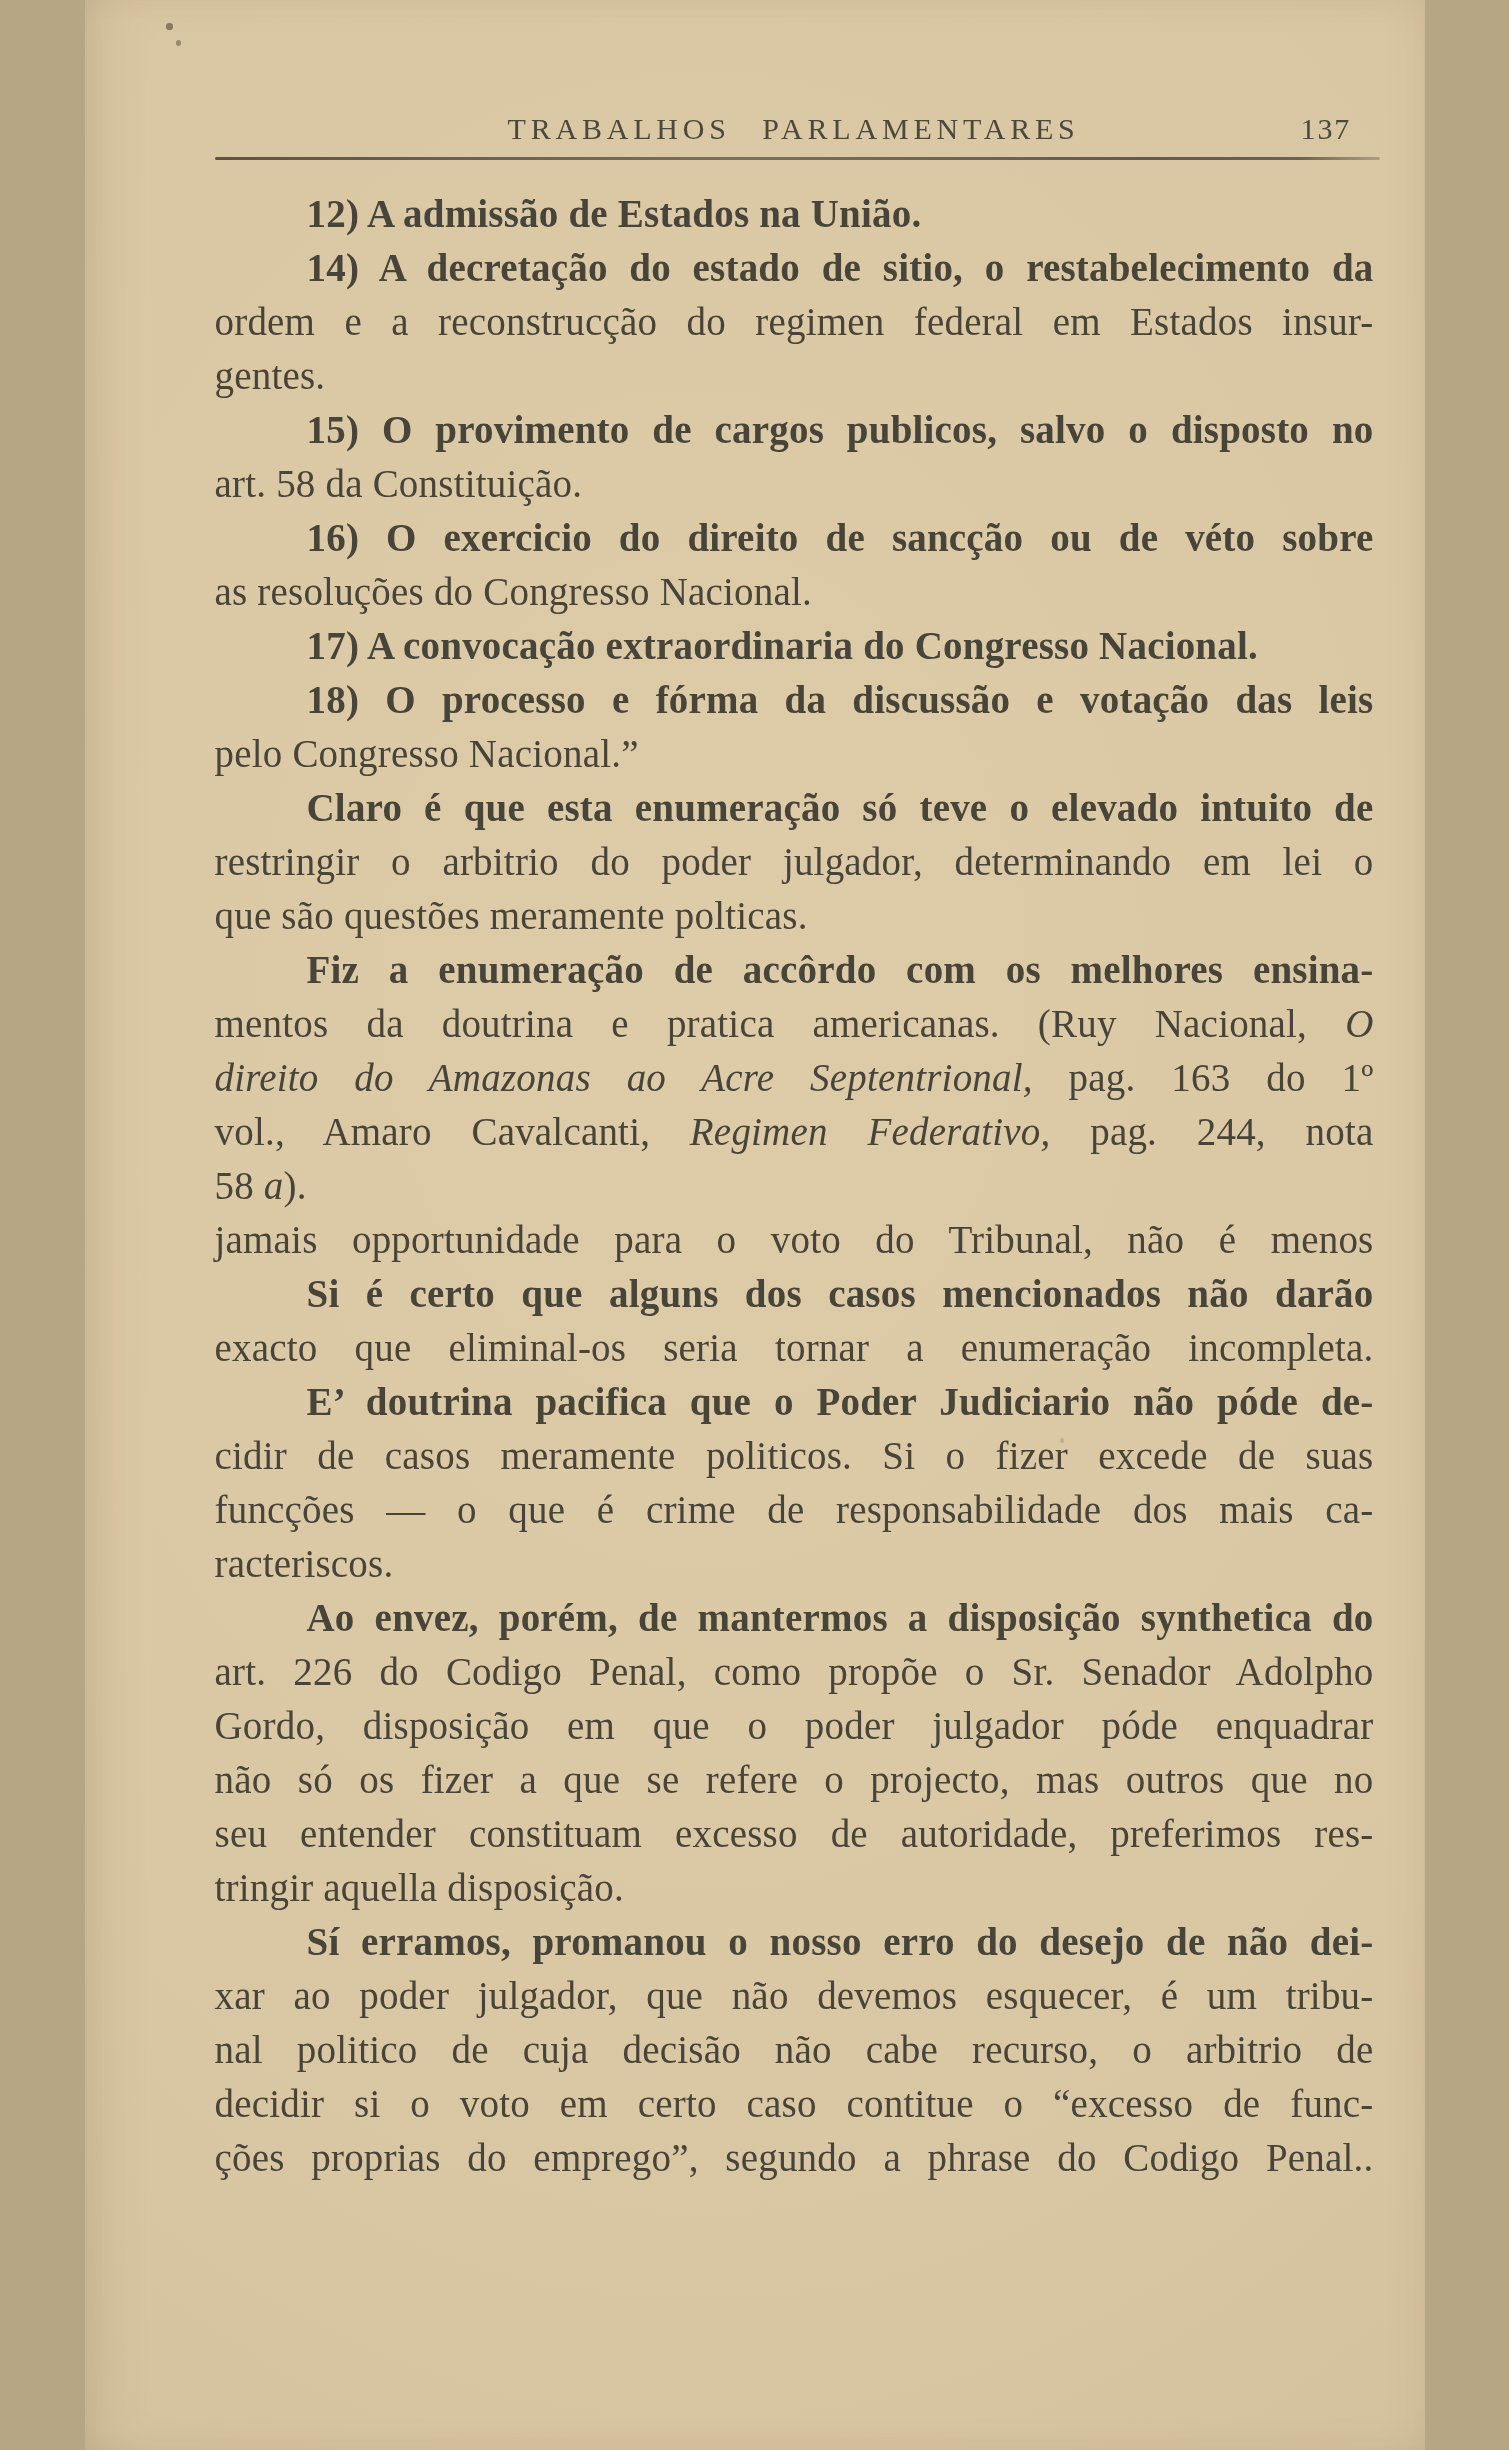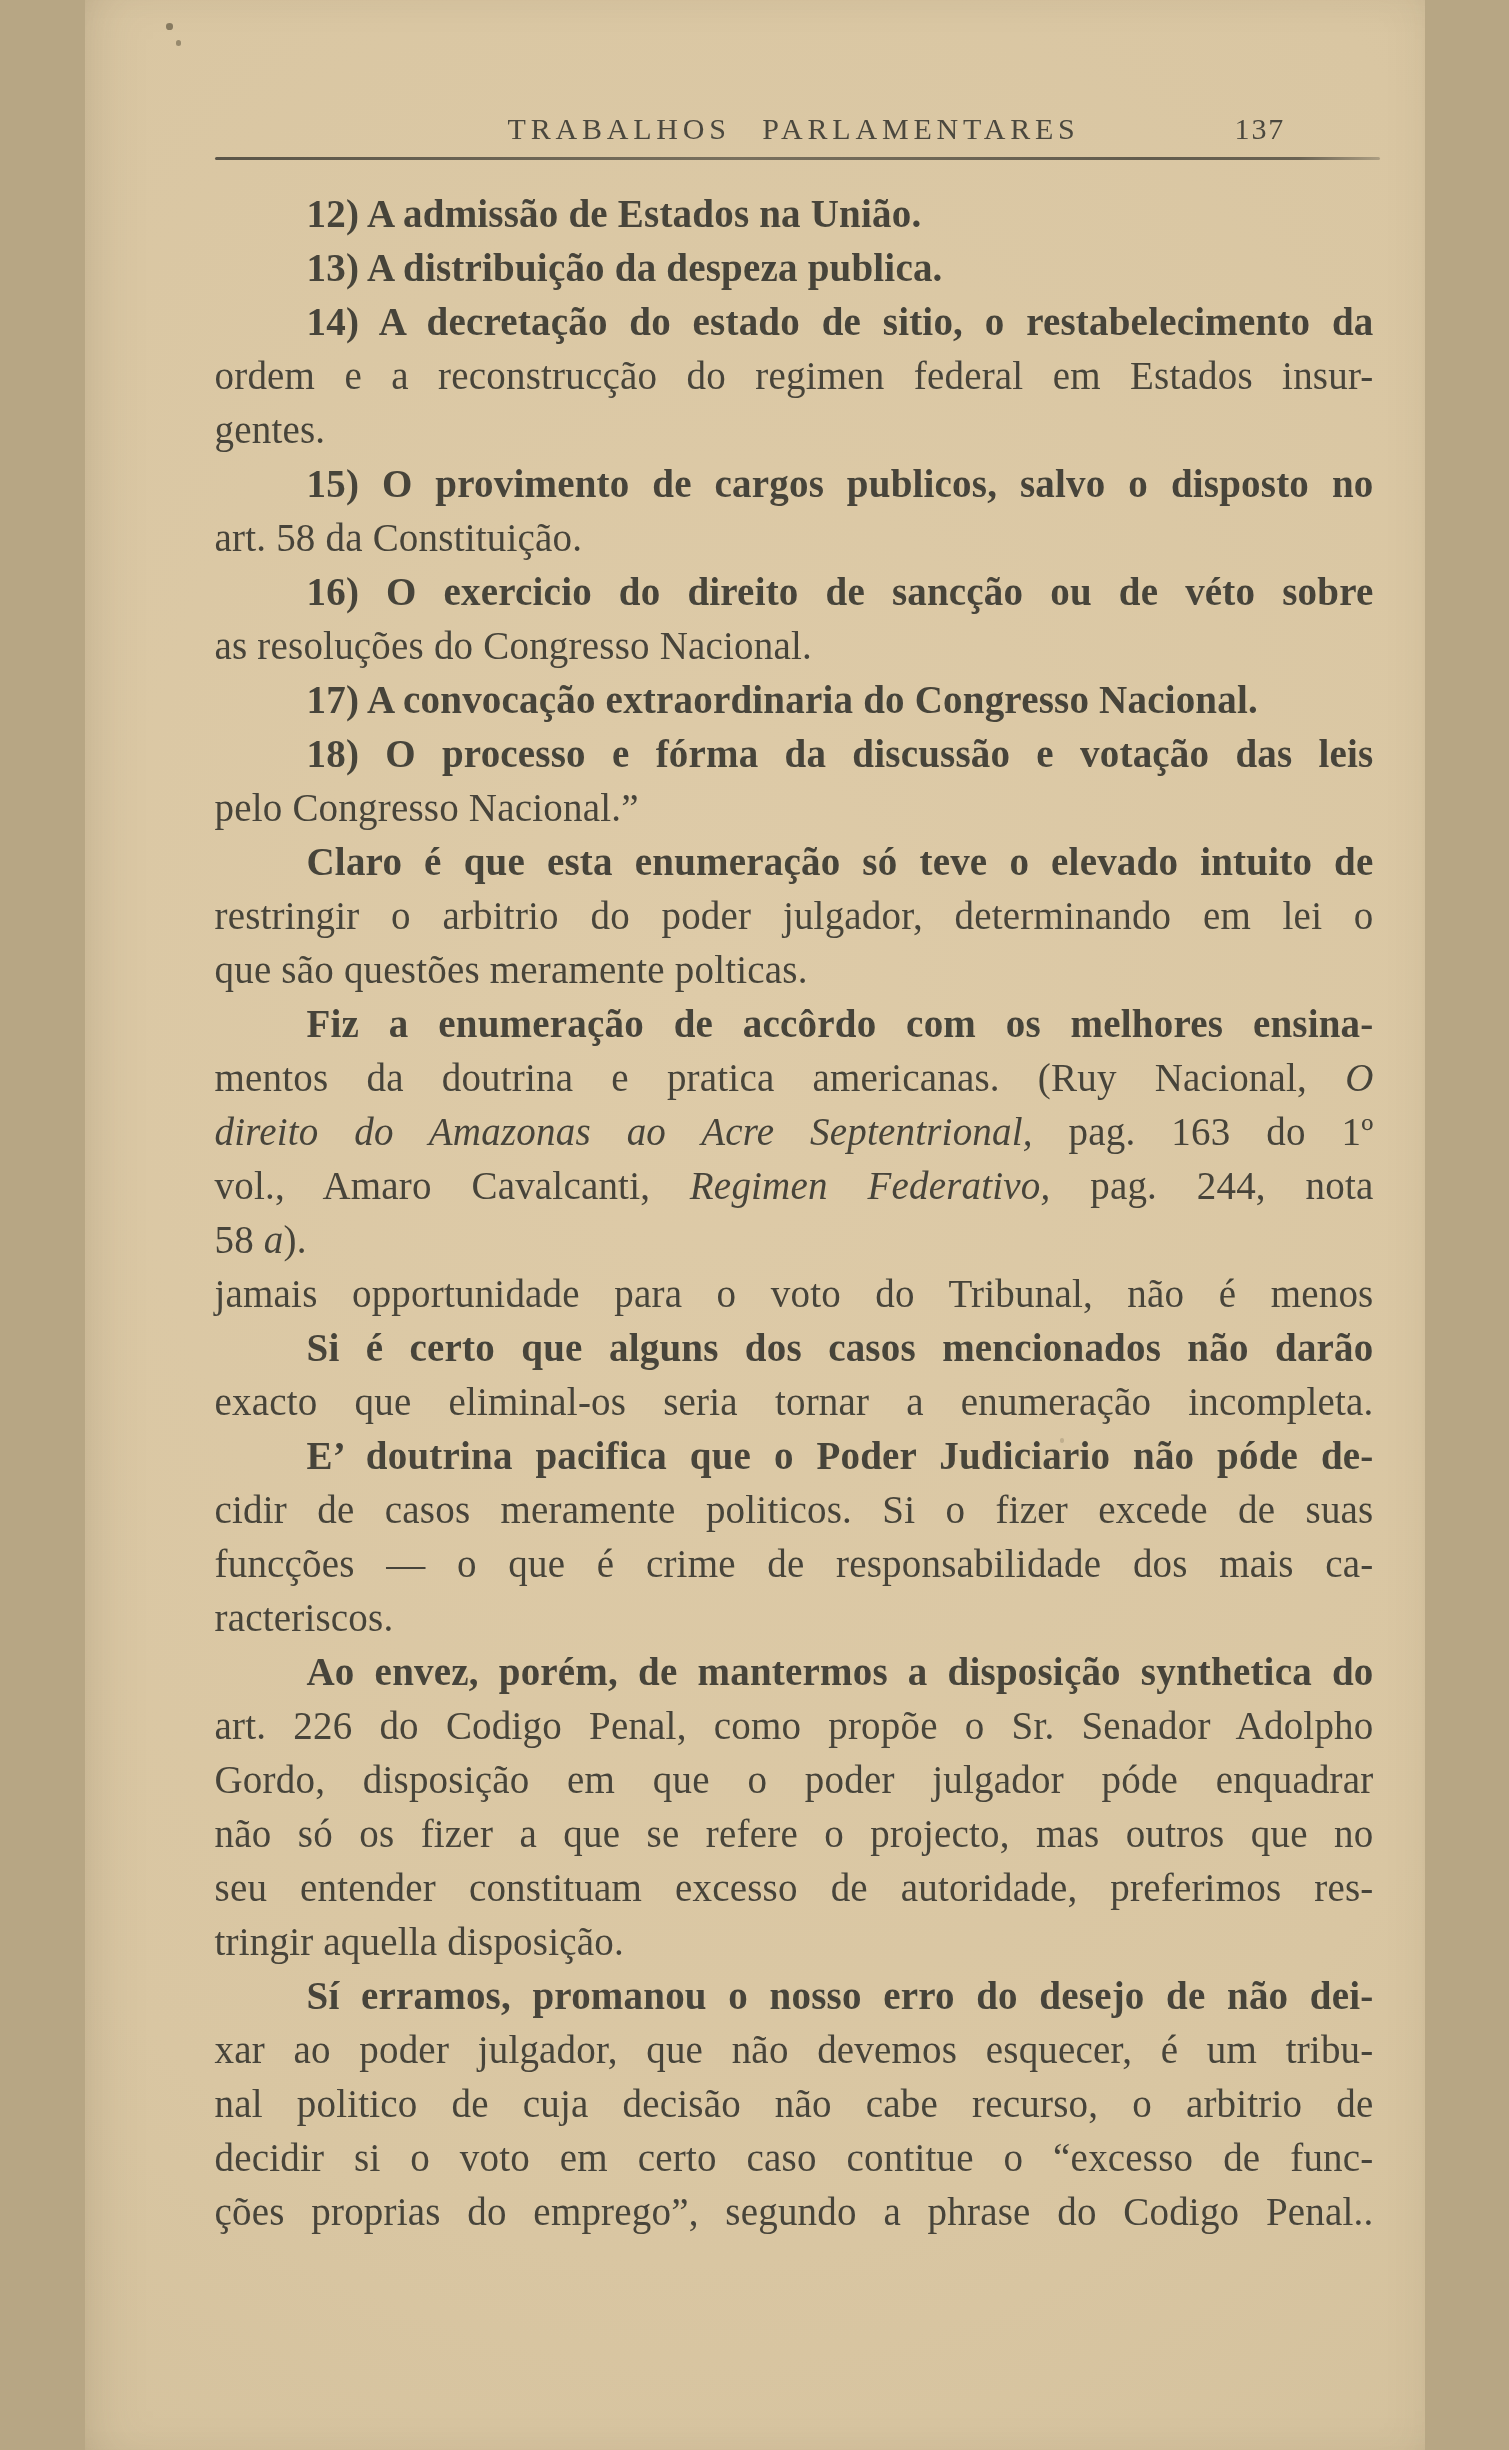--- a/index.html
+++ b/index.html
@@ -22,21 +22,21 @@
     left: 423px;
     top: 112px;
     font-size: 30px;
     letter-spacing: 4.8px;
     word-spacing: 19.3px;
     color: #4b483e;
     white-space: nowrap;
   }
   .page-number {
     position: absolute;
-    left: 1150px;
+    left: 1216px;
     top: 112px;
     font-size: 30px;
     letter-spacing: 1.9px;
     color: #4b483e;
   }
   .header-rule {
     position: absolute;
     left: 130px;
     top: 157px;
     width: 1165px;
@@ -87,23 +87,20 @@
 
   <div class="page-number">137</div>
 
   <div class="header-rule"></div>
 
   <div class="body-text">
       <div class="para">
         <div class="line first"><span>12) A admissão de Estados na União.</span></div>
       </div>
       <div class="para">
-        <div class="line first"><span>13) A distribuição da despeza publica.</span></div>
-      </div>
-      <div class="para">
         <div class="line just first"><span>14) A decretação do estado de sitio, o restabelecimento da</span></div>
         <div class="line just"><span>ordem e a reconstrucção do regimen federal em Estados insur-</span></div>
         <div class="line"><span>gentes.</span></div>
       </div>
       <div class="para">
         <div class="line just first"><span>15) O provimento de cargos publicos, salvo o disposto no</span></div>
         <div class="line"><span>art. 58 da Constituição.</span></div>
       </div>
       <div class="para">
         <div class="line just first"><span>16) O exercicio do direito de sancção ou de véto sobre</span></div>

